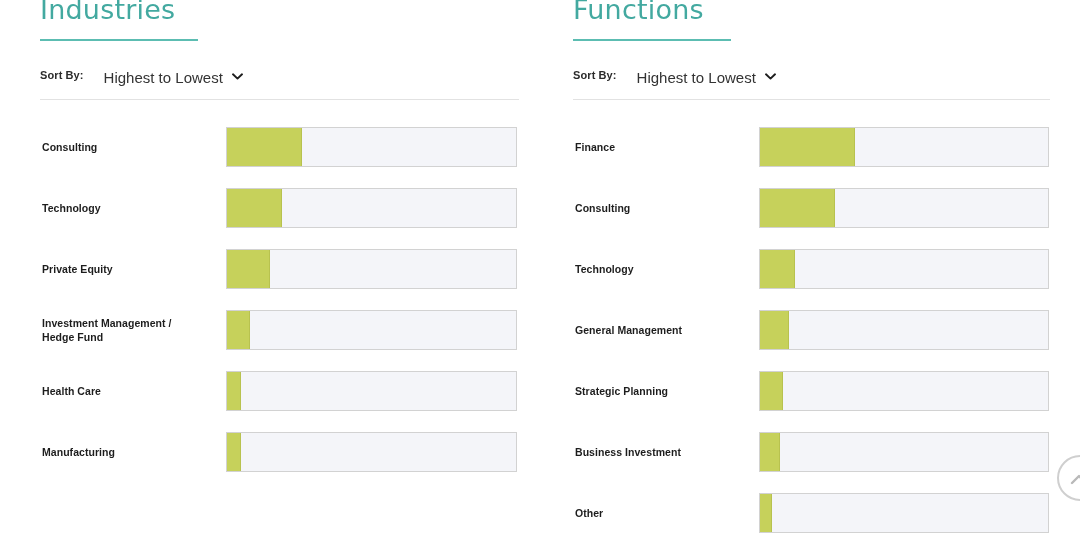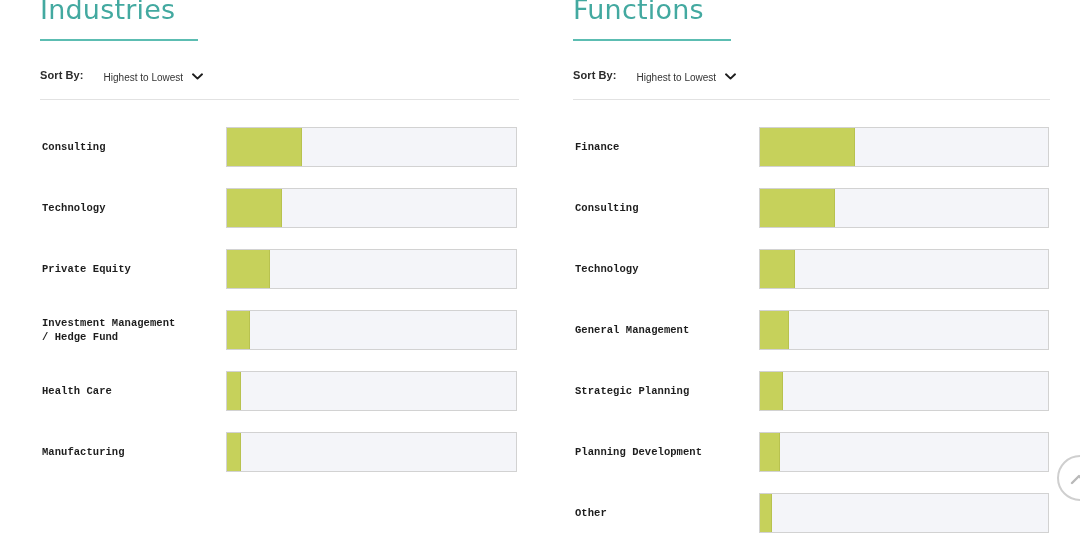--- a/index.html
+++ b/index.html
@@ -68,21 +68,21 @@
     white-space: nowrap;
   }
   .sort-select {
     display: flex;
     align-items: center;
     gap: 9px;
     margin-left: 20px;
     cursor: pointer;
   }
   .sort-value {
-    font-size: 10px;
+    font-size: 15px;
     color: #333333;
     white-space: nowrap;
   }
   .chev {
     display: block;
     width: 11px;
     height: 11px;
     position: relative;
     top: -1px;
   }
@@ -96,21 +96,20 @@
     height: 1px;
     background: #e2e2e2;
   }
   .panel-functions .head-rule { width: 477px; }
 
   .rows {
     position: absolute;
     top: 116px;
     left: 0;
     width: 480px;
-    font-family: Liberation Mono, monospace;
   }
 
   .row {
     position: relative;
     height: 61px;
   }
 
   .row-label {
     position: absolute;
     left: 2px;
@@ -307,21 +306,21 @@
 
       <div class="row">
         <div class="row-label">Strategic Planning</div>
         <div class="row-pct">8%</div>
         <div class="bar-track">
           <div class="bar-fill" style="width: 8%;"></div>
         </div>
       </div>
 
       <div class="row">
-        <div class="row-label">Planning Development</div>
+        <div class="row-label">Business Investment</div>
         <div class="row-pct">7%</div>
         <div class="bar-track">
           <div class="bar-fill" style="width: 7%;"></div>
         </div>
       </div>
 
       <div class="row">
         <div class="row-label">Other</div>
         <div class="row-pct">4%</div>
         <div class="bar-track">

